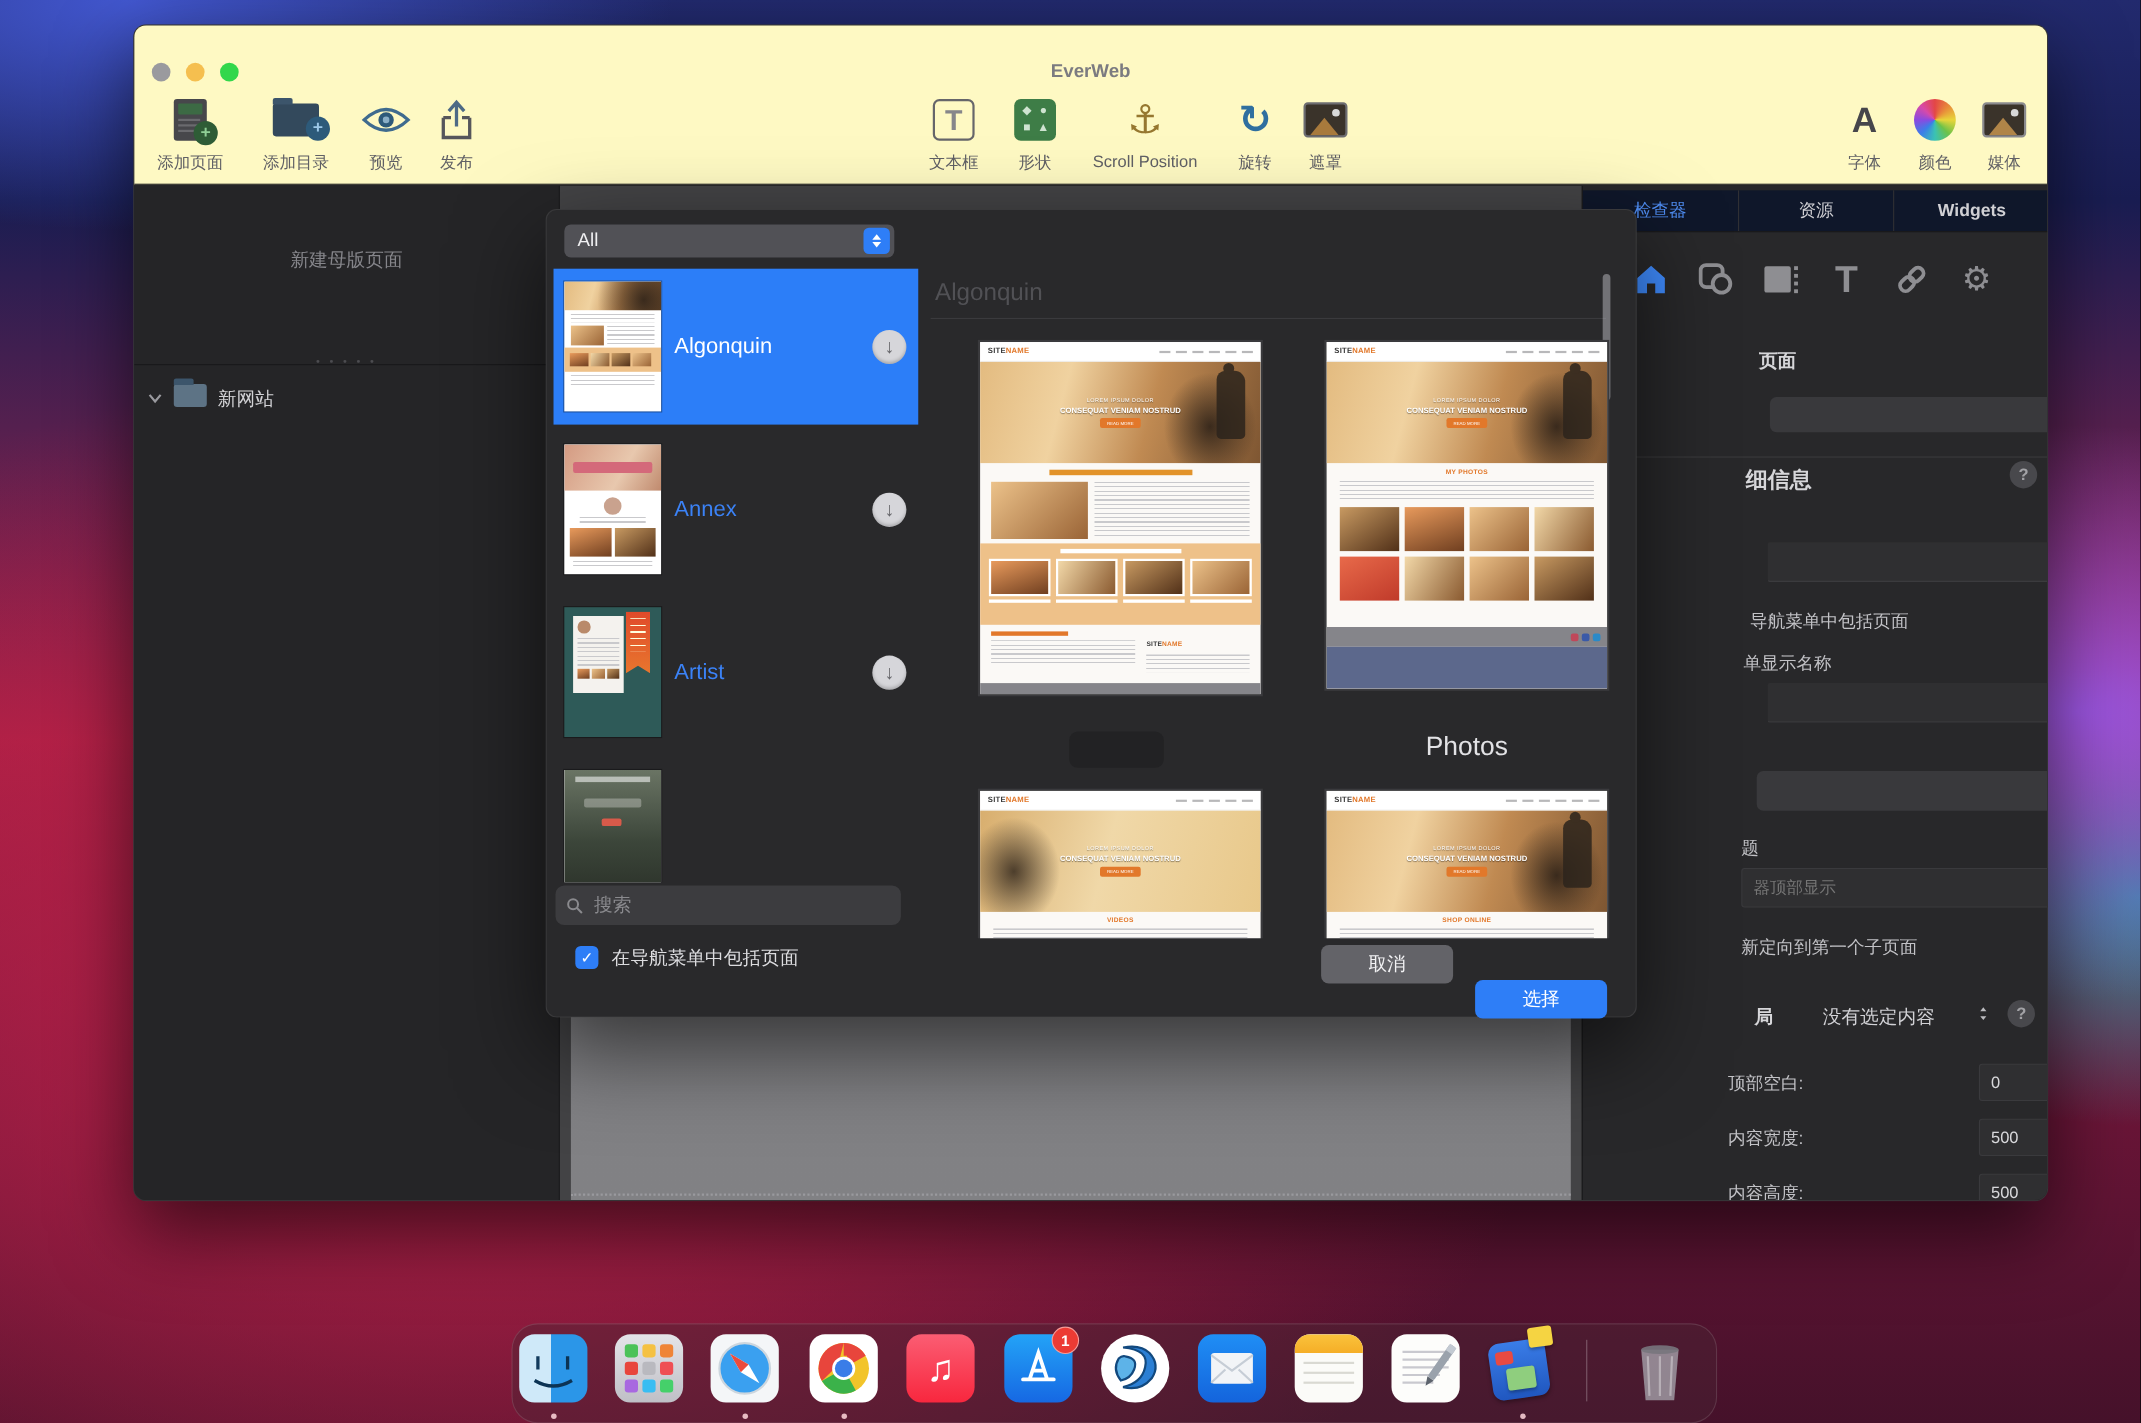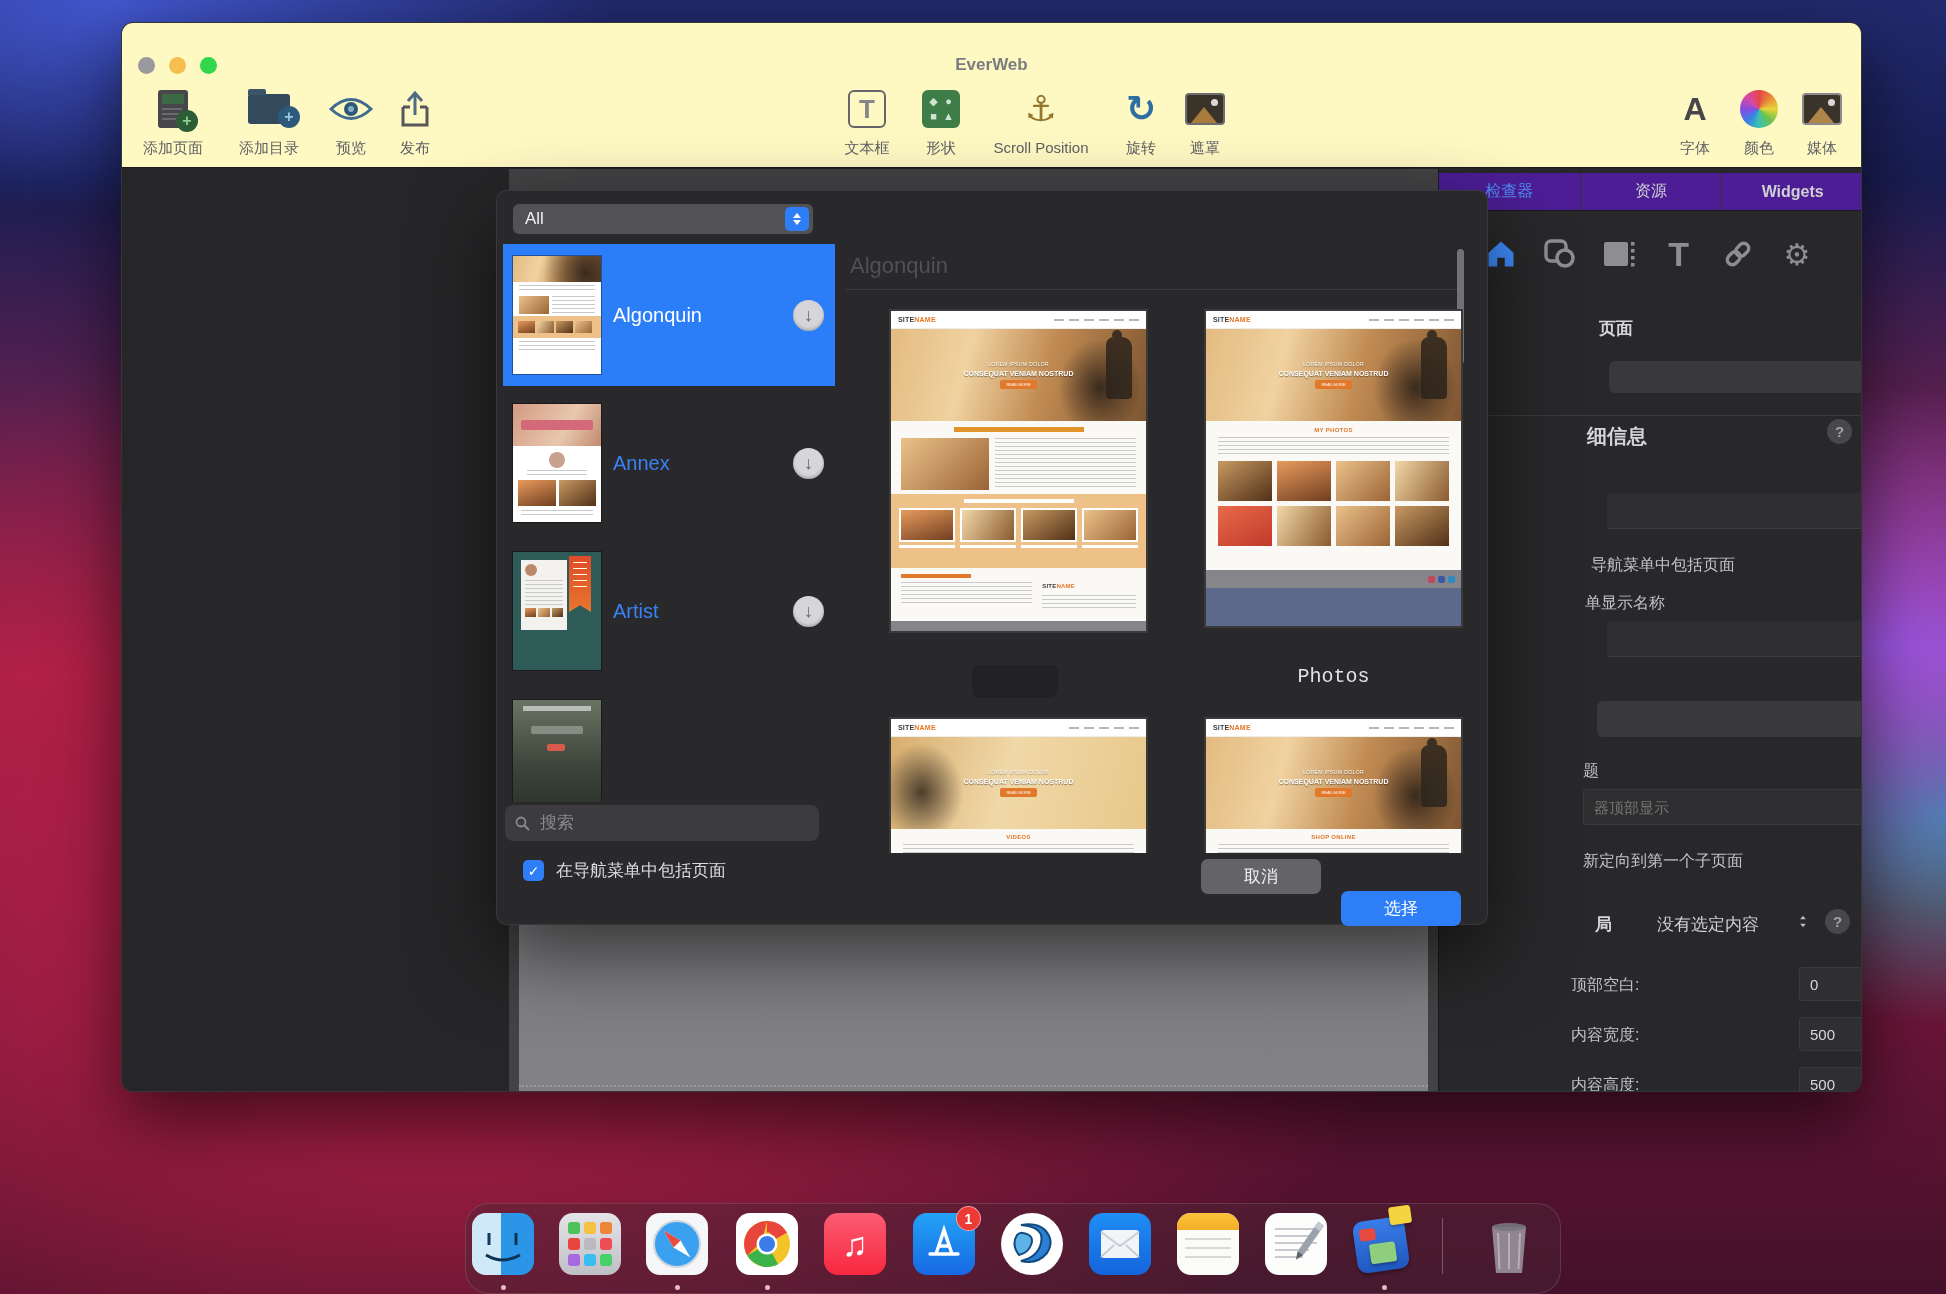--- a/index.html
+++ b/index.html
@@ -53,21 +53,21 @@
   .siterow{left:12px;top:178px;height:30px;display:flex;align-items:center;gap:10px;}
   .sitename{font-size:17px;color:#d2d2d5;}
 
   
   .canvas{left:387px;top:146px;width:929px;height:940px;background:#434345;}
   .page{left:10px;top:44px;width:909px;height:896px;background:linear-gradient(180deg,#6f6f72 0%,#828285 18%,#818184 100%);}
   .pagedots{left:10px;bottom:22px;width:909px;border-top:2px dotted #9a9a9e;}
 
   
   .inspector{left:1316px;top:146px;width:425px;height:923px;background:#28282a;border-left:1px solid #1a1a1c;}
-  .tabs{left:0;top:4px;width:100%;height:38px;display:flex;background:#4c1d95;border-bottom:1px solid #19191b;}
+  .tabs{left:0;top:4px;width:100%;height:38px;display:flex;background:#0f172a;border-bottom:1px solid #19191b;}
   .tab{flex:1;display:flex;align-items:center;justify-content:center;font-size:16px;color:#d0d0d4;border-right:1px solid #303034;}
   .tab.active{color:#4f8df2;}
   .tab:last-child{border-right:none;font-weight:bold;}
   .iconsrow{left:40px;top:62px;width:340px;height:46px;display:flex;justify-content:space-between;align-items:center;}
   .insico{width:44px;height:40px;display:flex;align-items:center;justify-content:center;color:#8e8e92;font-size:30px;}
   .sec-title{font-size:17px;font-weight:bold;color:#d6d6d9;}
   .field{background:#2f2f31;border-bottom:1px solid #3e3e41;border-radius:2px;}
   .ifield{background:#2f2f31;border:1px solid #3a3a3d;border-radius:3px;color:#d8d8db;font-size:15px;padding:0 10px;outline:none;}
   .drop{background:#39393c;border-radius:6px;display:flex;align-items:center;justify-content:flex-end;padding-right:6px;}
   .stepper{width:16px;height:24px;display:flex;flex-direction:column;align-items:center;justify-content:center;gap:3px;}
@@ -101,21 +101,21 @@
   .chkbox{width:21px;height:21px;border-radius:5px;background:#2e7ef7;color:#fff;font-size:14px;font-weight:bold;display:flex;align-items:center;justify-content:center;}
   .chklabel{font-size:17px;color:#dcdcdf;}
   .btn{position:absolute;top:668px;width:120px;height:35px;border-radius:7px;font-size:17px;display:flex;align-items:center;justify-content:center;border:none;}
   .btn.gray{background:#636368;color:#f2f2f4;}
   .btn.blue{background:#2e7ef7;color:#fff;}
   .preview{left:345px;top:50px;width:630px;height:612px;overflow:hidden;}
   .ptitle{left:8px;top:12px;font-size:22px;color:#515155;}
   .pdiv{left:4px;top:48px;width:614px;height:1px;background:#3a3a3d;}
   .pcard{position:absolute;width:255px;background:#fbf9f6;box-shadow:0 0 0 2px #3a3a3d;overflow:hidden;}
   .plabelpill{left:130px;top:424px;width:86px;height:33px;background:#222224;border-radius:8px;}
-  .plabel{left:364px;top:424px;width:255px;text-align:center;font-size:20px;color:#e2e2e5;font-family:Liberation Mono, monospace;}
+  .plabel{left:364px;top:424px;width:255px;text-align:center;font-size:24px;color:#e2e2e5;}
   .dlgscroll{left:977px;top:58px;width:7px;height:115px;border-radius:4px;background:rgba(205,205,210,.45);}
 
   
   .scnav{position:relative;height:18px;background:#fff;display:flex;align-items:center;padding:0 7px;border-bottom:1px solid #eee;}
   .scsite{font-size:7px;font-weight:bold;color:#3a3a3a;letter-spacing:.2px;}
   .scsite b{color:#e2782a;}
   .scnavlinks{margin-left:auto;display:flex;gap:5px;}
   .scnavlinks i{width:10px;height:2px;background:#b8b8ba;}
   .schero{position:relative;height:92px;background:
       radial-gradient(60px 70px at 82% 64%,rgba(40,30,22,.85) 0%,rgba(40,30,22,0) 70%),
@@ -253,20 +253,32 @@
         <div class="tbicon">
           <div class="imgico" style="border-color:#8a8a8e;">
               <div class="mt" style="border-bottom-color:#b08548;"></div>
               <div class="sun"></div>
             </div>
         </div>
         <div class="tblabel">媒体</div>
       </div>
     </div>
 
+    <div class="abs sidebar">
+      <div class="abs nmp">新建母版页面</div>
+      <div class="abs sb-dots">• • • • •</div>
+      <div class="abs sb-div"></div>
+      <div class="abs siterow">
+        <svg width="14" height="10" viewBox="0 0 14 10">
+            <path d="M2 2 L7 8 L12 2" fill="none" stroke="#9a9a9f" stroke-width="2"></path>
+          </svg>
+        <span><span class="folderico" style="display:inline-block;width:30px;height:21px;background:#5d7385;"></span></span>
+        <span class="sitename">新网站</span>
+      </div>
+    </div>
 
     <div class="abs canvas">
       <div class="abs page"></div>
       <div class="abs pagedots"></div>
     </div>
 
     <div class="abs inspector">
       <div class="abs tabs">
         <div class="tab active">检查器</div>
         <div class="tab">资源</div>

